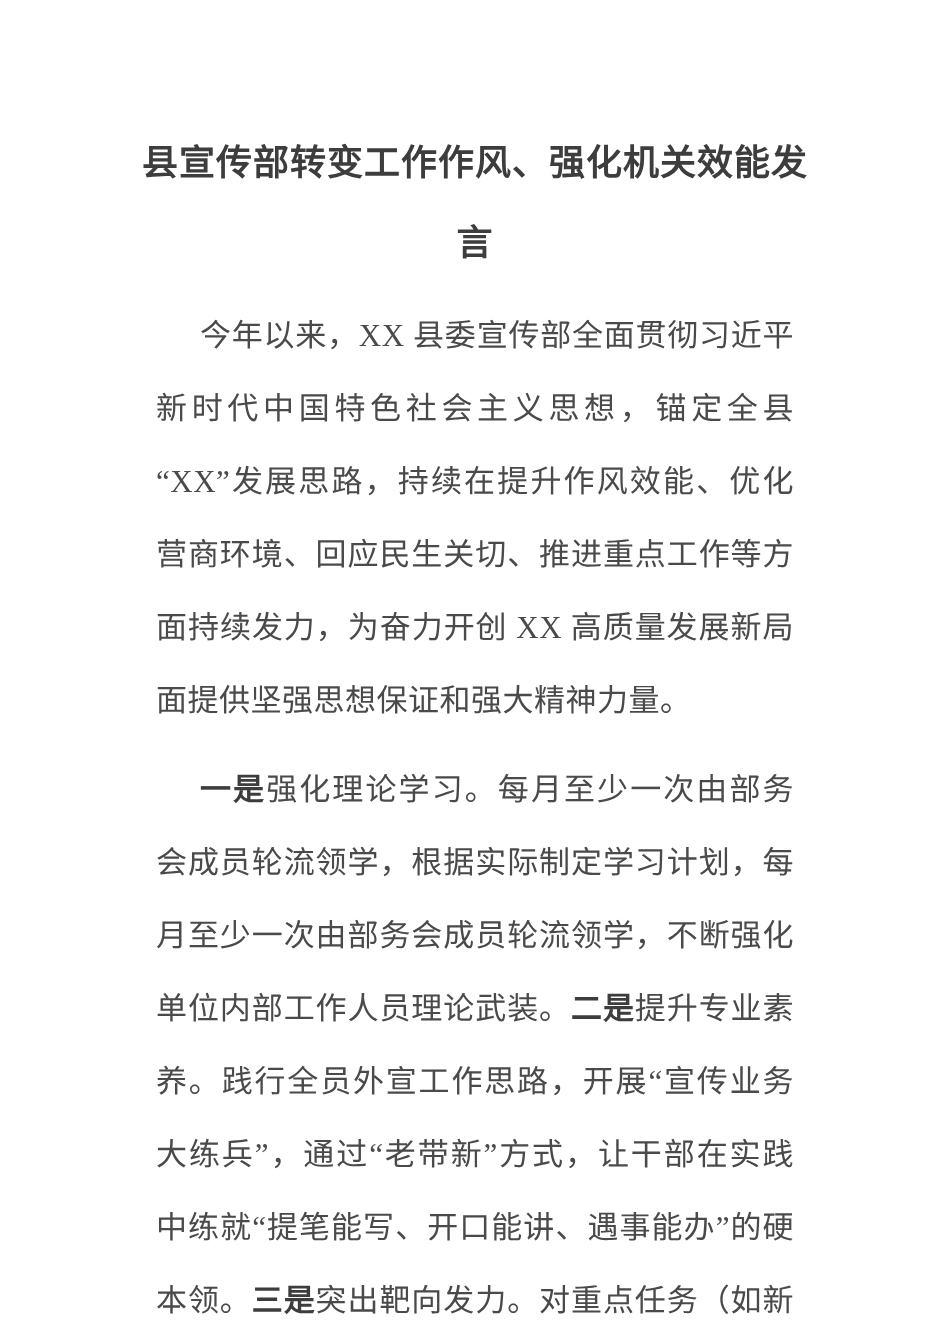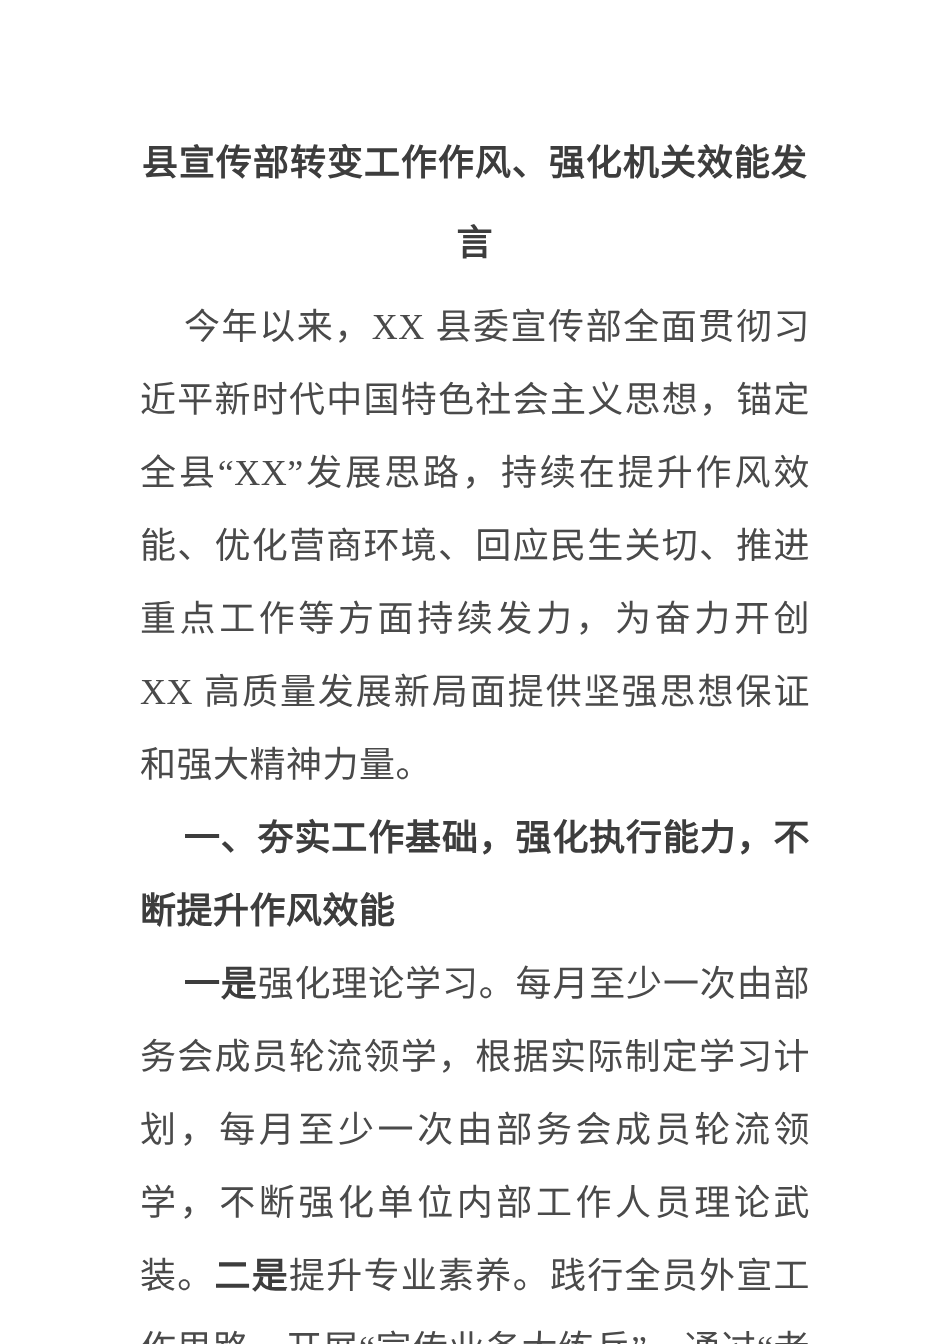--- a/index.html
+++ b/index.html
@@ -23,22 +23,22 @@
     margin-top: 123px;
     margin-bottom: 8px;
     text-align: center;
     font-size: 36px;
     font-weight: bold;
     line-height: 80px;
     color: #3d3d3d;
     letter-spacing: 1px;
   }
   .para {
-    margin: 0;
-    font-size: 36px;
+    margin: 16px;
+    font-size: 31px;
     line-height: 73px;
     text-align: justify;
     text-justify: inter-ideograph;
     text-indent: 44px;
     color: #4a4a4a;
     letter-spacing: 0.5px;
   }
   .para.heading {
     font-weight: bold;
     color: #3d3d3d;
@@ -51,17 +51,16 @@
 </head>
 <body>
 
 <div class="page">
   <div class="content">
     <div class="doc-title">
       <div>县宣传部转变工作作风、强化机关效能发言</div>
     </div>
     <div id="paragraphs">
         <p class="para body"><span>今年以来，XX 县委宣传部全面贯彻习近平新时代中国特色社会主义思想，锚定全县“XX”发展思路，持续在提升作风效能、优化营商环境、回应民生关切、推进重点工作等方面持续发力，为奋力开创 XX 高质量发展新局面提供坚强思想保证和强大精神力量。</span></p>
-        <p class="para heading"><b>一、夯实工作基础，强化执行能力，不断提升作风效能</b></p>
         <p class="para body"><b>一是</b><span>强化理论学习。每月至少一次由部务会成员轮流领学，根据实际制定学习计划，每月至少一次由部务会成员轮流领学，不断强化单位内部工作人员理论武装。</span><b>二是</b><span>提升专业素养。践行全员外宣工作思路，开展“宣传业务大练兵”，通过“老带新”方式，让干部在实践中练就“提笔能写、开口能讲、遇事能办”的硬本领。</span><b>三是</b><span>突出靶向发力。对重点任务（如新闻宣传、文化活动）实行“清单化管理”，明确阶段目标、责任主体和工作标准，杜绝“重部署、轻落实”。通过以</span></p>
       </div>
   </div>
 </div>
 
 </body></html>

